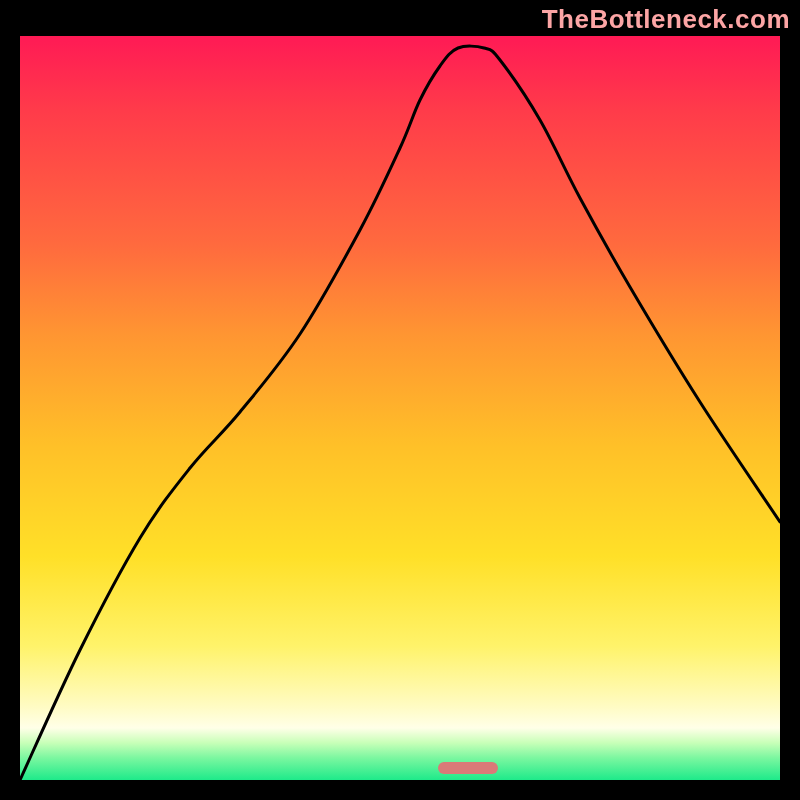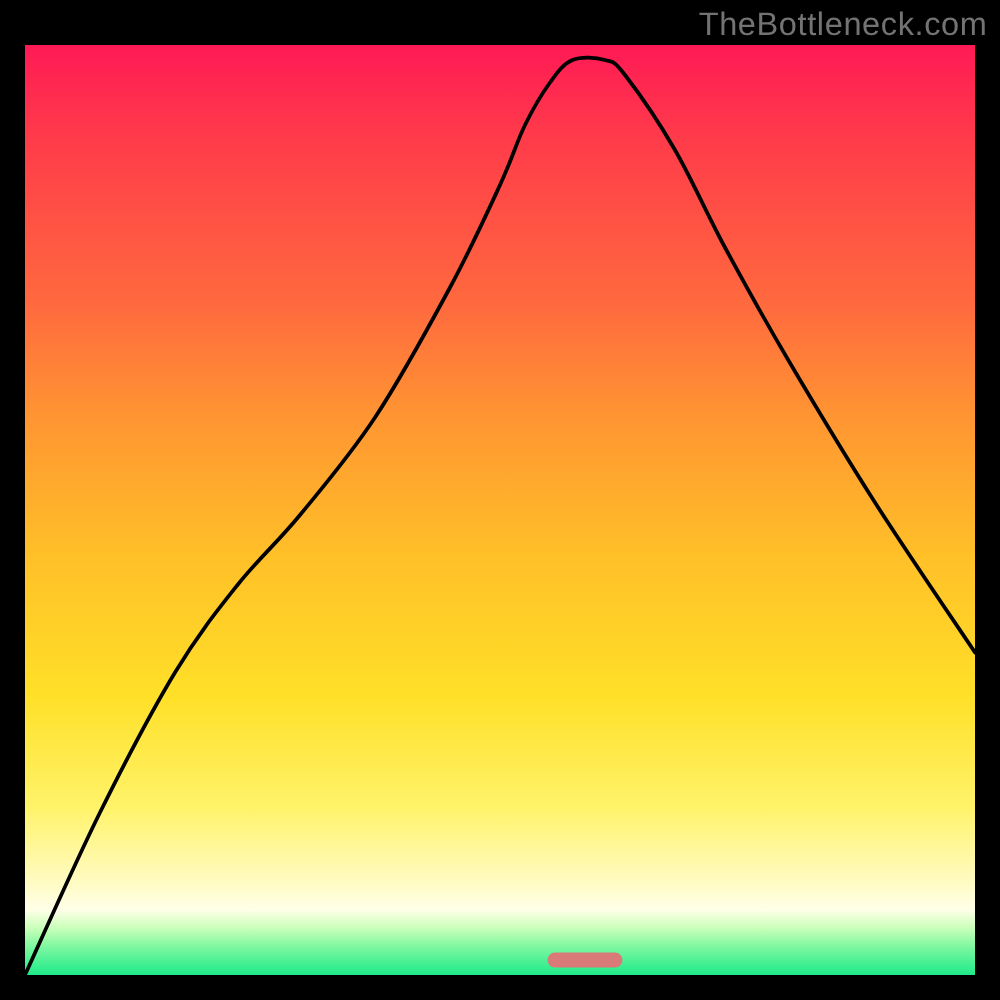--- a/index.html
+++ b/index.html
@@ -13,24 +13,24 @@
   .container {
     position: relative;
     width: 800px;
     height: 800px;
     background: #000;
   }
   .watermark {
     position: absolute;
     top: 4px;
     right: 10px;
-    color: #737373;
+    color: #fca5a5;
     font-family: Arial, Helvetica, sans-serif;
     font-size: 26px;
-    font-weight: 400;
+    font-weight: 700;
     letter-spacing: 0.5px;
     z-index: 10;
   }
   .plot-area {
     position: absolute;
     left: 20px;
     top: 36px;
     width: 760px;
     height: 744px;
     overflow: hidden;

